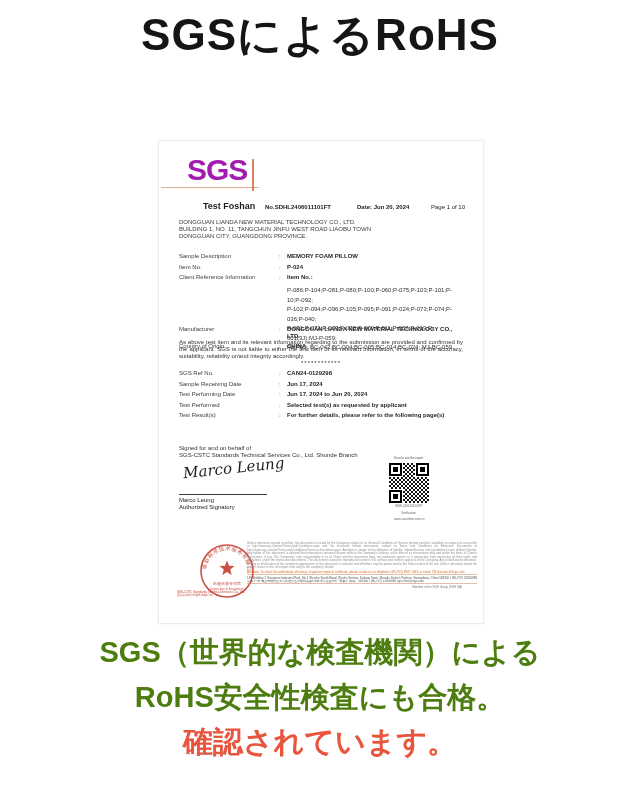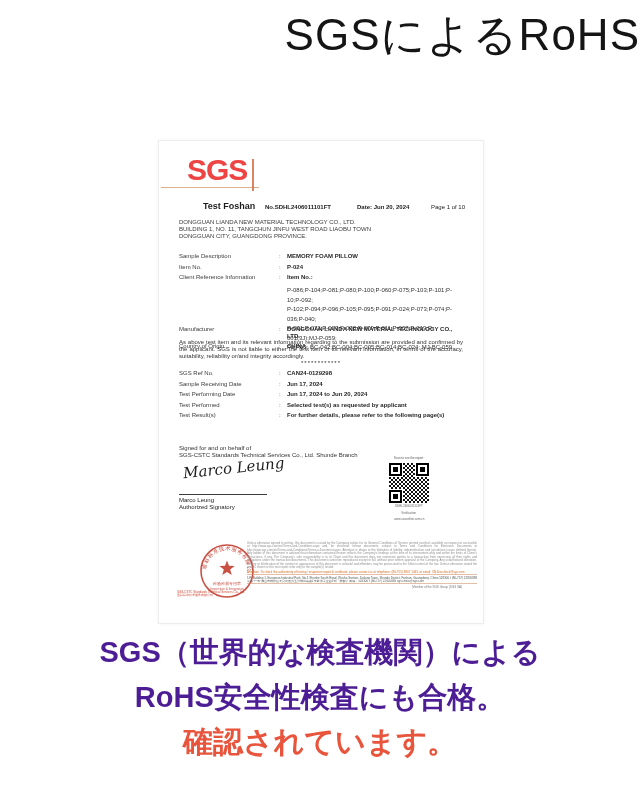--- a/index.html
+++ b/index.html
@@ -1,29 +1,29 @@
 <!DOCTYPE html>
 <html><head>
 <meta charset="utf-8">
 <style>
   html,body{margin:0;padding:0;background:#fff;}
   .page{position:relative;width:640px;height:800px;background:#fff;overflow:hidden;margin:0 auto;
         font-family:"Liberation Sans",sans-serif;}
 
   
-  .title{position:absolute;top:6px;left:0;width:100%;text-align:right;
-         font-weight:400;font-size:44px;line-height:57px;color:#151515;letter-spacing:1px;}
+  .title{position:absolute;top:6px;left:0;width:100%;text-align:center;
+         font-weight:700;font-size:44px;line-height:57px;color:#151515;letter-spacing:1px;}
 
   
   .cert{position:absolute;left:158px;top:140px;width:324px;height:482px;background:#fff;
         border:1px solid #ededed;box-shadow:0 0 3px rgba(0,0,0,.05);font-size:6px;color:#333;}
 
   
   .c-logo{position:absolute;left:0;top:0;width:120px;height:58px;}
-  .logo-text{position:absolute;left:28px;top:12px;font-size:30px;font-weight:800;color:#ef4444;letter-spacing:-1px;}
+  .logo-text{position:absolute;left:28px;top:12px;font-size:30px;font-weight:800;color:#a21caf;letter-spacing:-1px;}
   .logo-hline{position:absolute;left:2px;top:46px;width:98px;height:1px;background:#dcae8a;}
   .logo-vline{position:absolute;left:93px;top:18px;width:2px;height:32px;background:#D2653A;opacity:.8;}
 
   
   .c-header{position:absolute;top:60px;left:0;right:0;height:12px;}
   .h-title{position:absolute;left:44px;top:0;font-size:9px;font-weight:700;color:#1d1d1d;}
   .h-no{position:absolute;left:106px;top:3px;font-size:6px;font-weight:700;color:#222;}
   .h-date{position:absolute;left:198px;top:3px;font-size:6px;font-weight:700;color:#222;}
   .h-page{position:absolute;left:272px;top:3px;font-size:6px;color:#222;}
 
@@ -77,21 +77,21 @@
   .c-legal{position:absolute;left:88px;top:400px;width:230px;}
   .t50{font-size:6px;line-height:7px;transform:scale(.5);transform-origin:0 0;width:200%;}
   .legal-par{color:#909090;text-align:justify;margin-bottom:2px;}
   .legal-att{color:#D2691E;margin-bottom:2px;}
   .addr-box{border-top:1px solid #CC7A4D;border-bottom:1px solid #CC7A4D;padding:1.5px 0;color:#555;}
   .addr-box div{white-space:nowrap;overflow:hidden;}
   .legal-member{text-align:right;color:#777;margin-top:3px;padding-right:30px;}
 
   
   .caption{position:absolute;top:630px;left:0;width:100%;text-align:center;font-weight:800;}
-  .cap-black{font-size:29px;line-height:45px;color:#4c1d95;}
+  .cap-black{font-size:29px;line-height:45px;color:#4d7c0f;}
   .cap-red{font-size:30px;line-height:43px;color:#E8543C;}
 </style>
 </head>
 <body>
 
 <div class="page">
 
   <div class="title">
     <div>SGSによるRoHS</div>
   </div>

